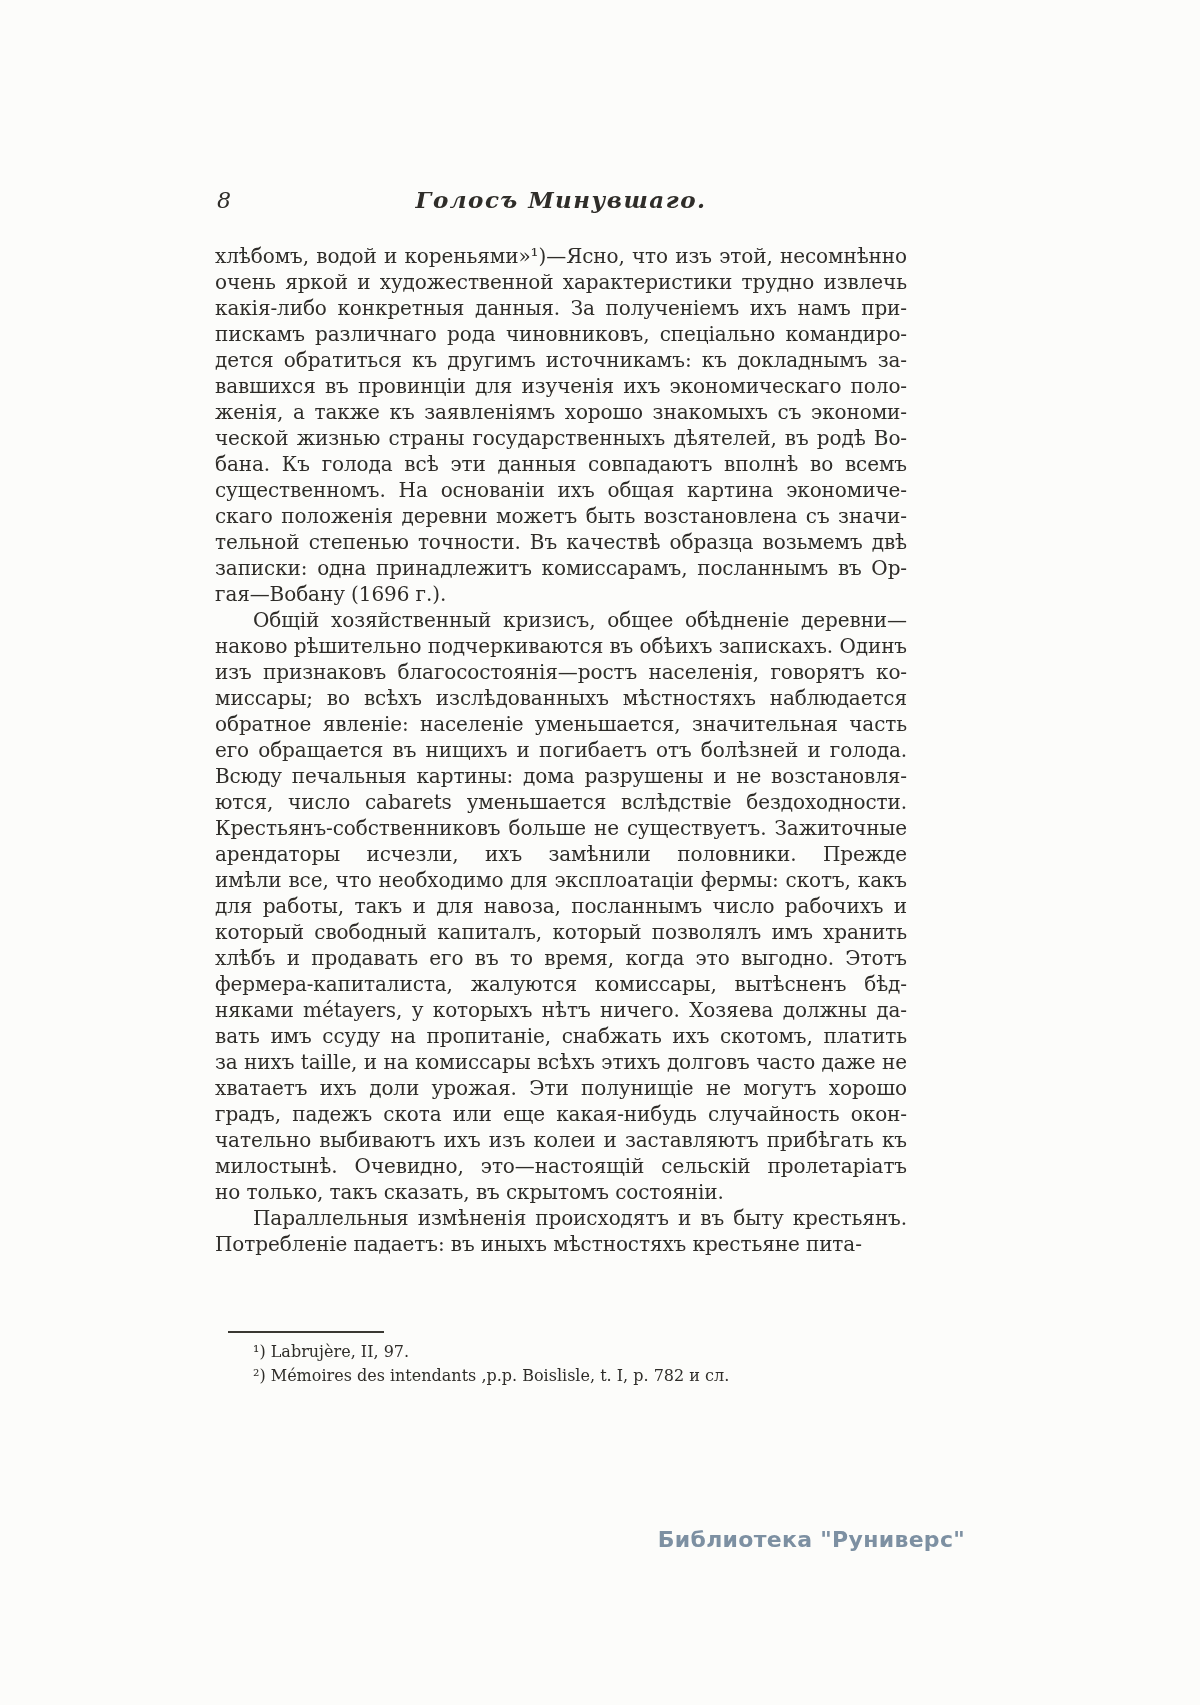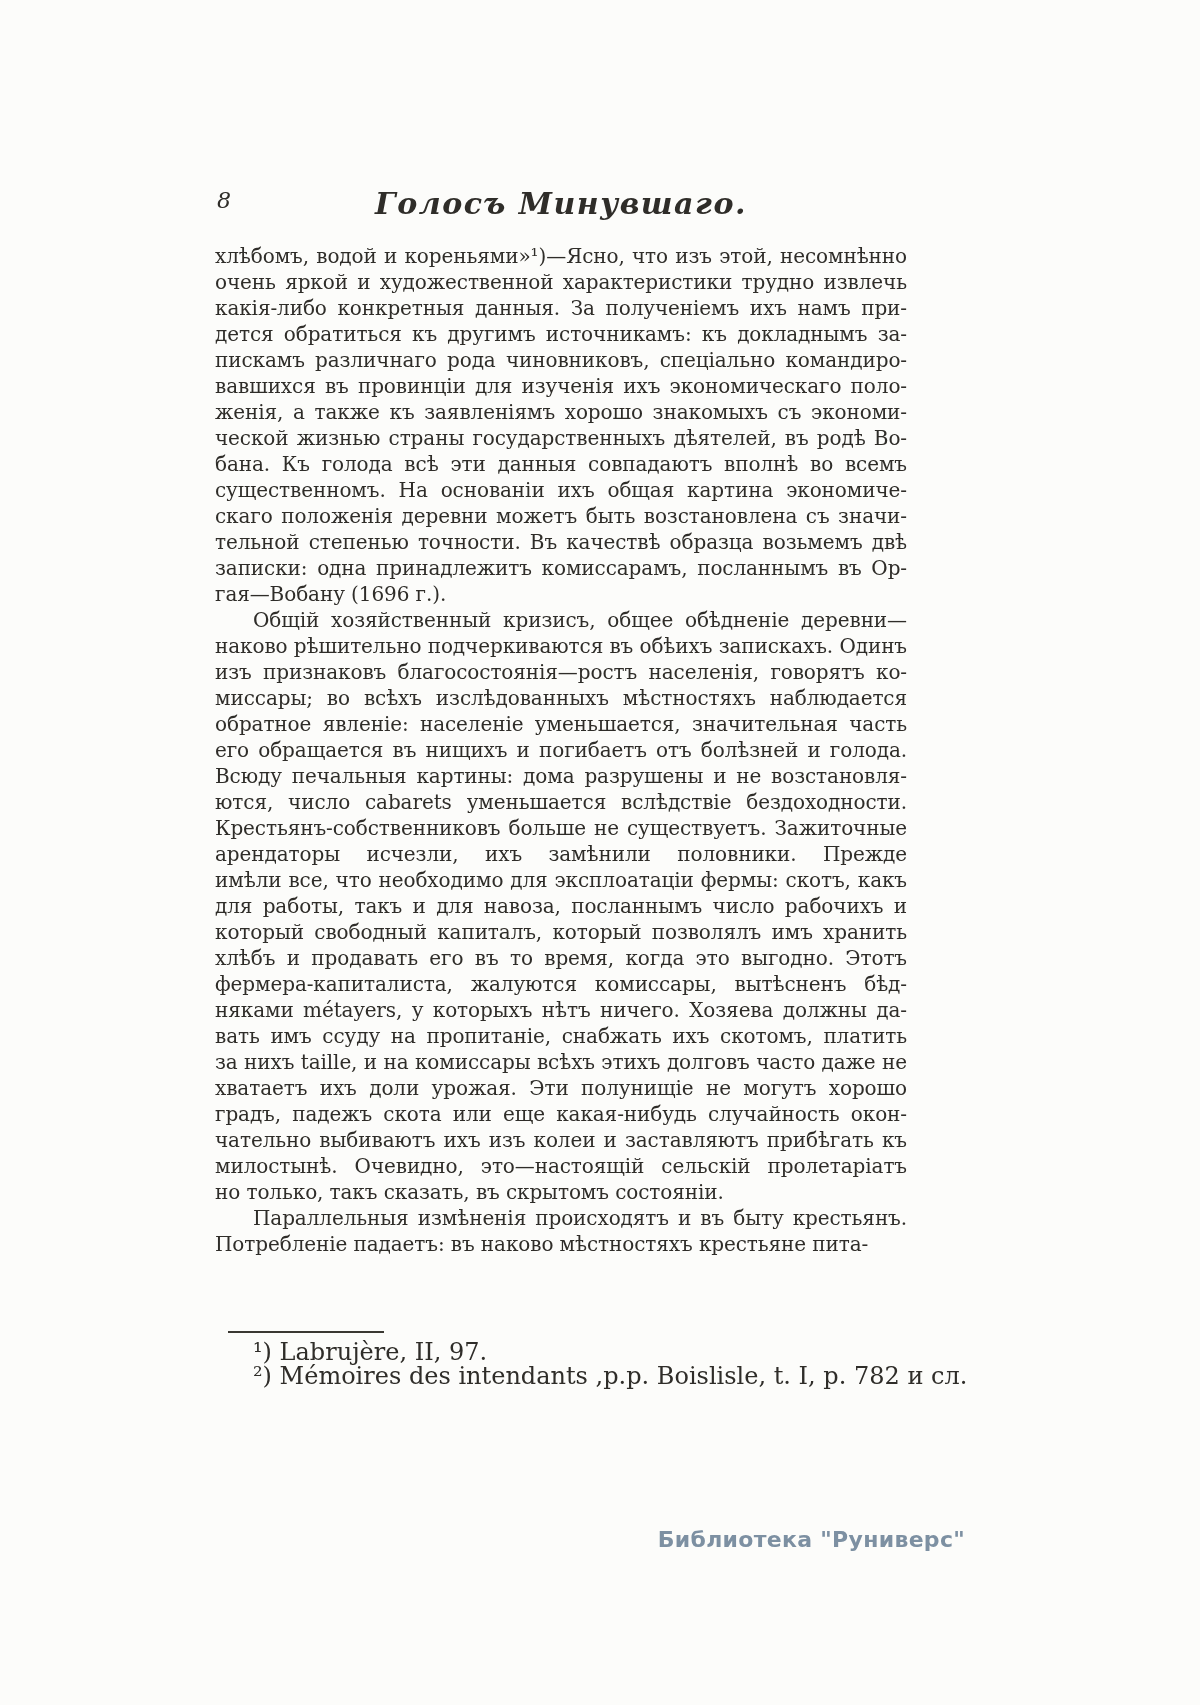--- a/index.html
+++ b/index.html
@@ -11,41 +11,41 @@
     background:#fcfcfa;
     font-family:"DejaVu Serif", serif;
     color:#2f2d29;
     overflow:hidden;
   }
   .header{position:absolute;top:186px;left:215px;width:692px;height:32px;}
   .page-number{position:absolute;left:2px;top:2px;font-style:italic;font-size:22px;}
   .header-title{
     position:absolute;left:0;right:0;top:0;
     text-align:center;font-style:italic;font-weight:bold;
-    font-size:30px;letter-spacing:1.5px;
+    font-size:23px;letter-spacing:1.5px;
   }
   .body-text{
     position:absolute;top:243px;left:215px;width:692px;
     font-size:20px;line-height:26px;letter-spacing:-0.1px;
   }
   .paragraph{margin:0;}
   .line{
     text-align:justify;
     text-align-last:justify;
     height:26px;overflow:hidden;
   }
   .line.last{text-align-last:left;}
   .line.first-indent{text-indent:38px;}
   .footnote-rule{
     position:absolute;top:1331px;left:228px;
     width:156px;height:2px;background:#3a3832;
   }
   .footnotes{
     position:absolute;top:1340px;left:253px;width:655px;
-    font-size:24px;line-height:24px;
+    font-size:16px;line-height:24px;
   }
   .footnote-line{white-space:nowrap;}
   .watermark{
     position:absolute;top:1527px;right:235px;
     font-family:"DejaVu Sans", sans-serif;
     font-weight:bold;font-size:22px;
     color:#7d90a2;letter-spacing:0.3px;
   }
 </style>
 </head>
@@ -56,22 +56,22 @@
   <div class="header">
     <div class="page-number">8</div>
     <div class="header-title">Голосъ Минувшаго.</div>
   </div>
 
   <div class="body-text">
       <div class="paragraph">
         <div class="line">хлѣбомъ, водой и кореньями»¹)—Ясно, что изъ этой, несомнѣнно</div>
         <div class="line">очень яркой и художественной характеристики трудно извлечь</div>
         <div class="line">какія-либо конкретныя данныя. За полученіемъ ихъ намъ при-</div>
+        <div class="line">пискамъ различнаго рода чиновниковъ, спеціально командиро-</div>
         <div class="line">дется обратиться къ другимъ источникамъ: къ докладнымъ за-</div>
-        <div class="line">пискамъ различнаго рода чиновниковъ, спеціально командиро-</div>
         <div class="line">вавшихся въ провинціи для изученія ихъ экономическаго поло-</div>
         <div class="line">женія, а также къ заявленіямъ хорошо знакомыхъ съ экономи-</div>
         <div class="line">ческой жизнью страны государственныхъ дѣятелей, въ родѣ Во-</div>
         <div class="line">бана. Къ голода всѣ эти данныя совпадаютъ вполнѣ во всемъ</div>
         <div class="line">существенномъ. На основаніи ихъ общая картина экономиче-</div>
         <div class="line">скаго положенія деревни можетъ быть возстановлена съ значи-</div>
         <div class="line">тельной степенью точности. Въ качествѣ образца возьмемъ двѣ</div>
         <div class="line">записки: одна принадлежитъ комиссарамъ, посланнымъ въ Ор-</div>
         <div class="line last">гая—Вобану (1696 г.).</div>
       </div>
@@ -95,21 +95,21 @@
         <div class="line">вать имъ ссуду на пропитаніе, снабжать ихъ скотомъ, платить</div>
         <div class="line">за нихъ taille, и на комиссары всѣхъ этихъ долговъ часто даже не</div>
         <div class="line">хватаетъ ихъ доли урожая. Эти полунищіе не могутъ хорошо</div>
         <div class="line">градъ, падежъ скота или еще какая-нибудь случайность окон-</div>
         <div class="line">чательно выбиваютъ ихъ изъ колеи и заставляютъ прибѣгать къ</div>
         <div class="line">милостынѣ. Очевидно, это—настоящій сельскій пролетаріатъ</div>
         <div class="line last">но только, такъ сказать, въ скрытомъ состояніи.</div>
       </div>
       <div class="paragraph">
         <div class="line first-indent">Параллельныя измѣненія происходятъ и въ быту крестьянъ.</div>
-        <div class="line last">Потребленіе падаетъ: въ наково мѣстностяхъ крестьяне пита-</div>
+        <div class="line last">Потребленіе падаетъ: въ иныхъ мѣстностяхъ крестьяне пита-</div>
       </div>
     </div>
 
   <div class="footnote-rule"></div>
 
   <div class="footnotes">
       <div class="footnote-line">¹) Labrujère, II, 97.</div>
       <div class="footnote-line">²) Mémoires des intendants ,p.p. Boislisle, t. I, p. 782 и сл.</div>
     </div>
 

